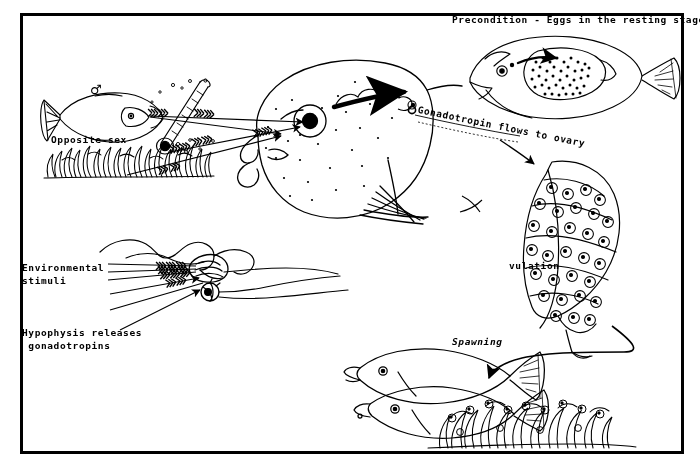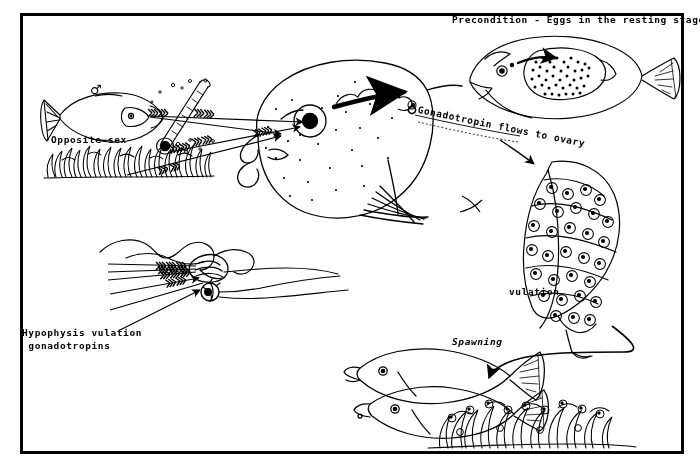--- a/index.html
+++ b/index.html
@@ -37,21 +37,21 @@
     color: #000000;
     white-space: pre;
     font-weight: 600;
   }
   #label-precondition { left: 452px; top: 14px; }
   #label-opposite-sex { left: 42px; top: 134px; margin-left: 9px; }
   #label-spawning-ground { left: 74px; top: 181px; }
   #label-environmental { left: 22px; top: 262px; }
   #label-command { left: 22px; top: 295px; }
   #label-hypophysis { left: 22px; top: 327px; }
-  #label-ovulation { left: 509px; top: 260px; margin-top: 26px; }
+  #label-ovulation { left: 509px; top: 260px; }
   #label-spawning { left: 452px; top: 336px; font-style: italic; }
   #label-male-symbol {
     left: 90px; top: 84px;
     font-family: "DejaVu Sans", "Liberation Sans", sans-serif;
     font-size: 13px; font-weight: 400;
   }
   #label-gonadotropin {
     left: 419px; top: 104px;
     transform: rotate(11.5deg);
     transform-origin: 0 0;
@@ -524,22 +524,24 @@
 
   <div class="lbl" id="label-precondition">Precondition - Eggs in the resting stage</div>
 
   <div class="lbl" id="label-gonadotropin">Gonadotropin flows to ovary</div>
 
   <div class="lbl" id="label-male-symbol">♂</div>
 
   <div class="lbl" id="label-opposite-sex">Opposite sex</div>
 
 
-
-
-  <div class="lbl" id="label-hypophysis">Hypophysis vulation
+  <div class="lbl" id="label-environmental">Environmental
+stimuli</div>
+
+
+  <div class="lbl" id="label-hypophysis">Hypophysis releases
  gonadotropins</div>
 
   <div class="lbl" id="label-ovulation">vulation</div>
 
   <div class="lbl" id="label-spawning">Spawning</div>
 
 </div>
 
 </body></html>

